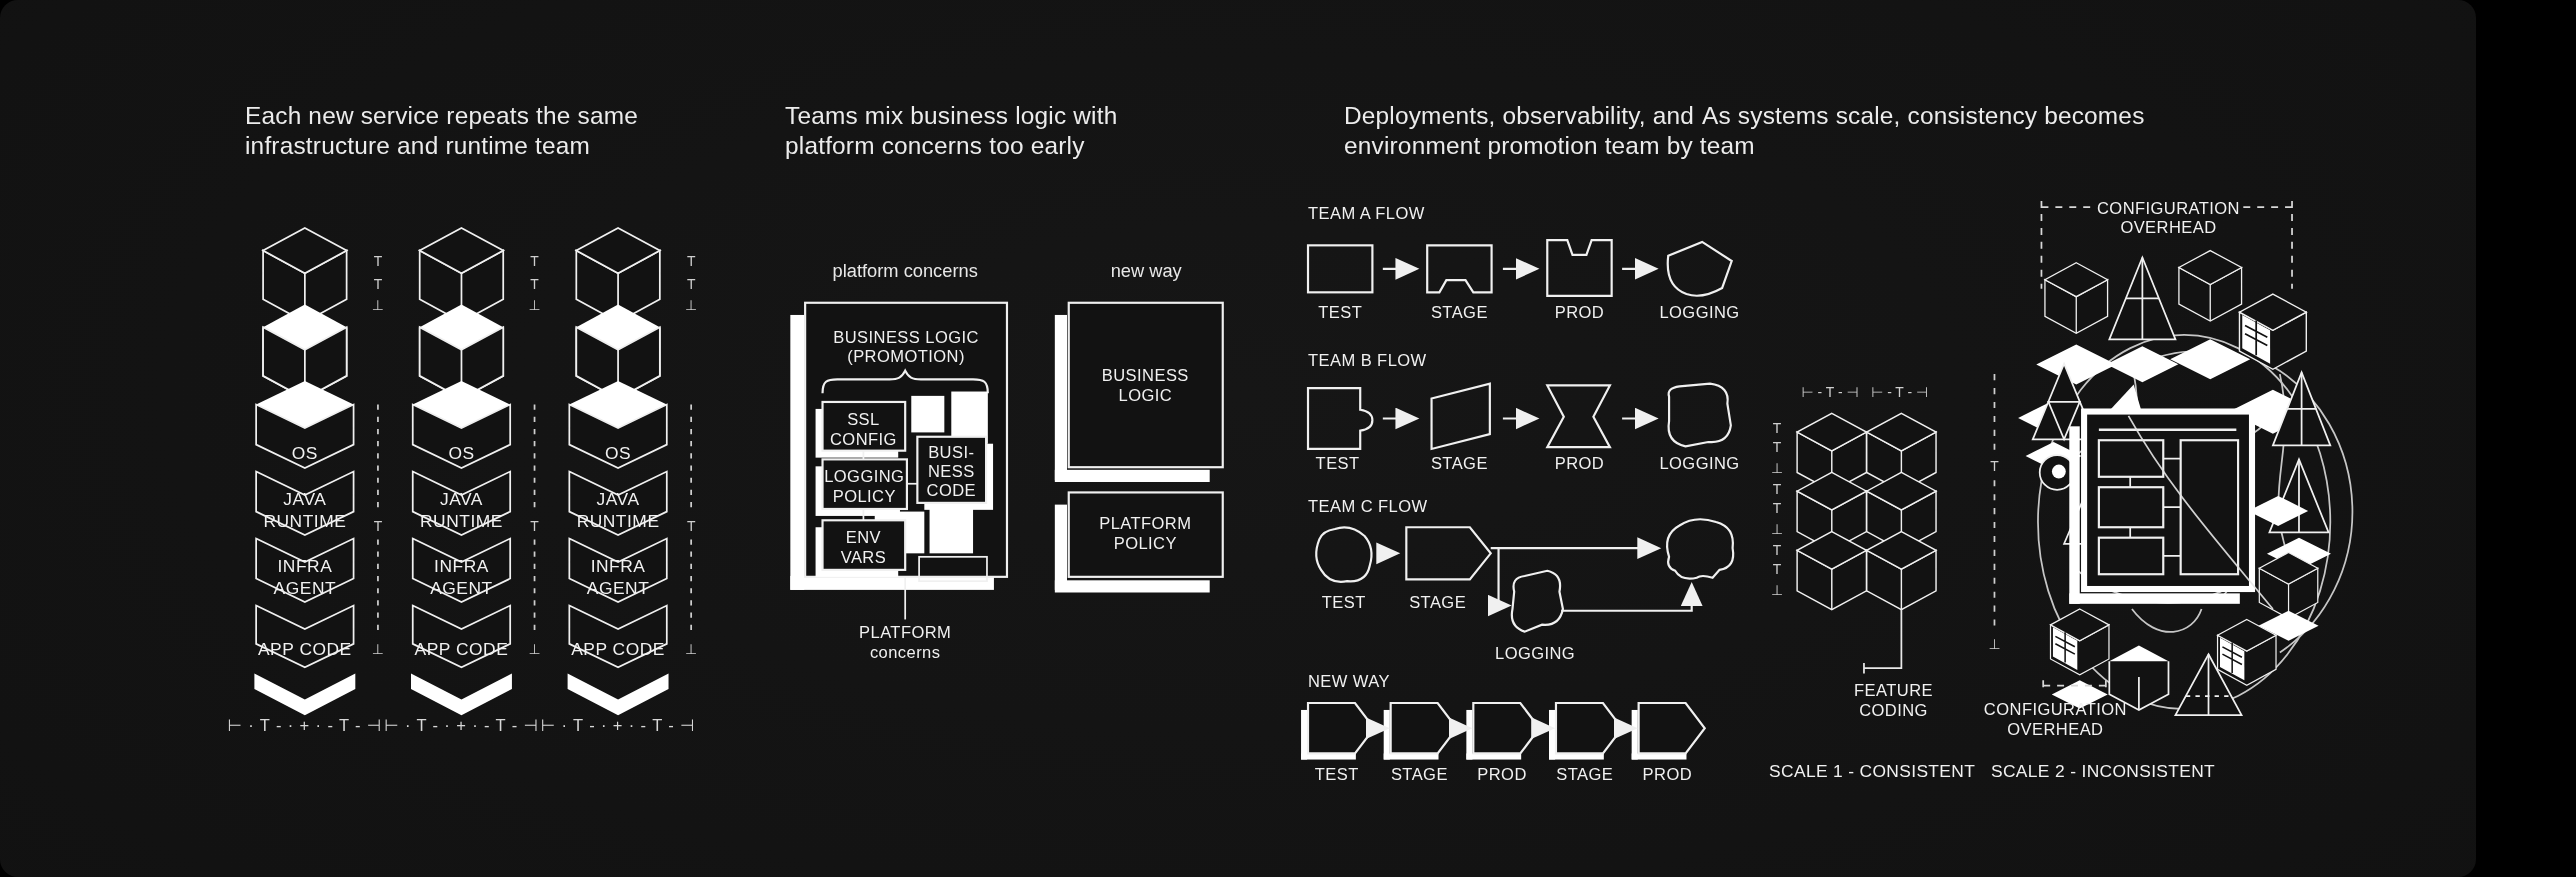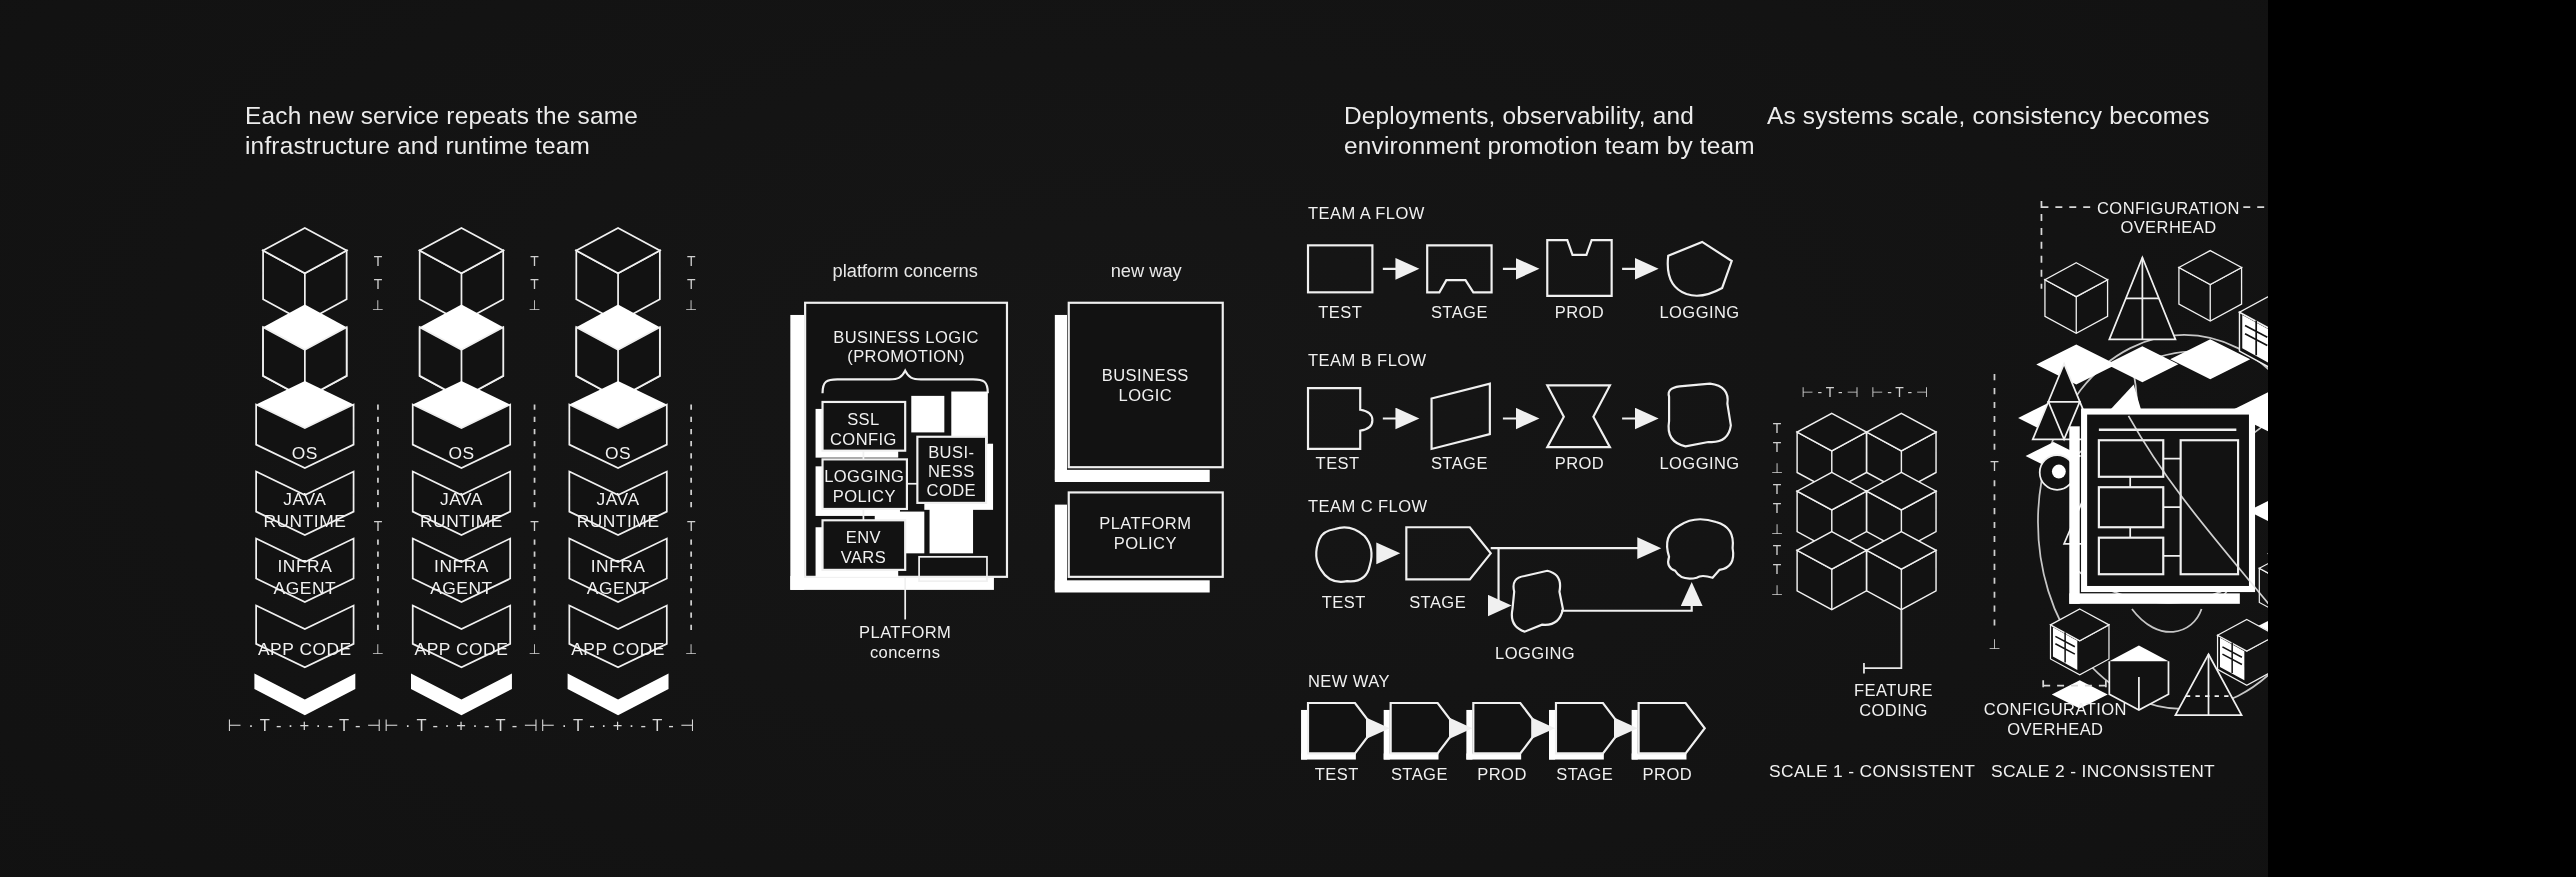--- a/index.html
+++ b/index.html
@@ -1,42 +1,46 @@
 <!DOCTYPE html>
 <html style="font-size:14px"><head>
 <meta charset="utf-8">
 <style>
   html,body{margin:0;padding:0;background:#000;}
-  .canvas{position:relative;width:2268px;height:877px;overflow:hidden;
+  .canvas{position:relative;width:2476px;height:877px;overflow:hidden;
     background:radial-gradient(120% 160% at 50% 45%, #161616 0%, #111111 60%, #0a0a0a 100%);
-    font-family:"Liberation Sans", sans-serif;}
+    font-family:"Liberation Sans", sans-serif;border-radius:18px;}
   .title{position:absolute;top:101px;color:#ececec;font-size:24.4px;line-height:30px;letter-spacing:0.2px;font-weight:400;}
   svg{position:absolute;left:0;top:0;}
   svg text{font-family:"Liberation Sans", sans-serif;fill:#f1f1f1;}
   .lbl{font-size:20px;letter-spacing:.6px;}
   .sm{font-size:19px;letter-spacing:.5px;}
   .cap{font-size:21px;fill:#e8e8e8;}
   .dim{font-size:19px;fill:#d8d8d8;letter-spacing:1px;}
   .dimsm{font-size:16px;fill:#cfcfcf;}
   .scale-lbl{font-size:20px;letter-spacing:.4px;}
 </style>
 </head>
 <body>
 
 <div class="canvas">
 
   <div class="title" style="left:245px">
     <div>Each new service repeats the same</div>
     <div>infrastructure and runtime team</div>
   </div>
+  <div class="title" style="left:785px">
+    <div>Teams mix business logic with</div>
+    <div>platform concerns too early</div>
+  </div>
   <div class="title" style="left:1344px">
     <div>Deployments, observability, and</div>
     <div>environment promotion team by team</div>
   </div>
-  <div class="title" style="left:1767px">
+  <div class="title" style="left:1702px">
     <div>As systems scale, consistency becomes</div>
   </div>
 
   <svg width="2576" height="877" viewBox="0 0 2960 1008">
     <defs>
       <marker id="ah" markerWidth="13" markerHeight="11" refX="9" refY="5" orient="auto">
         <path d="M0,0 L11,5 L0,10 Z" fill="#f0f0f0"></path>
       </marker>
 
       <g id="cube">

